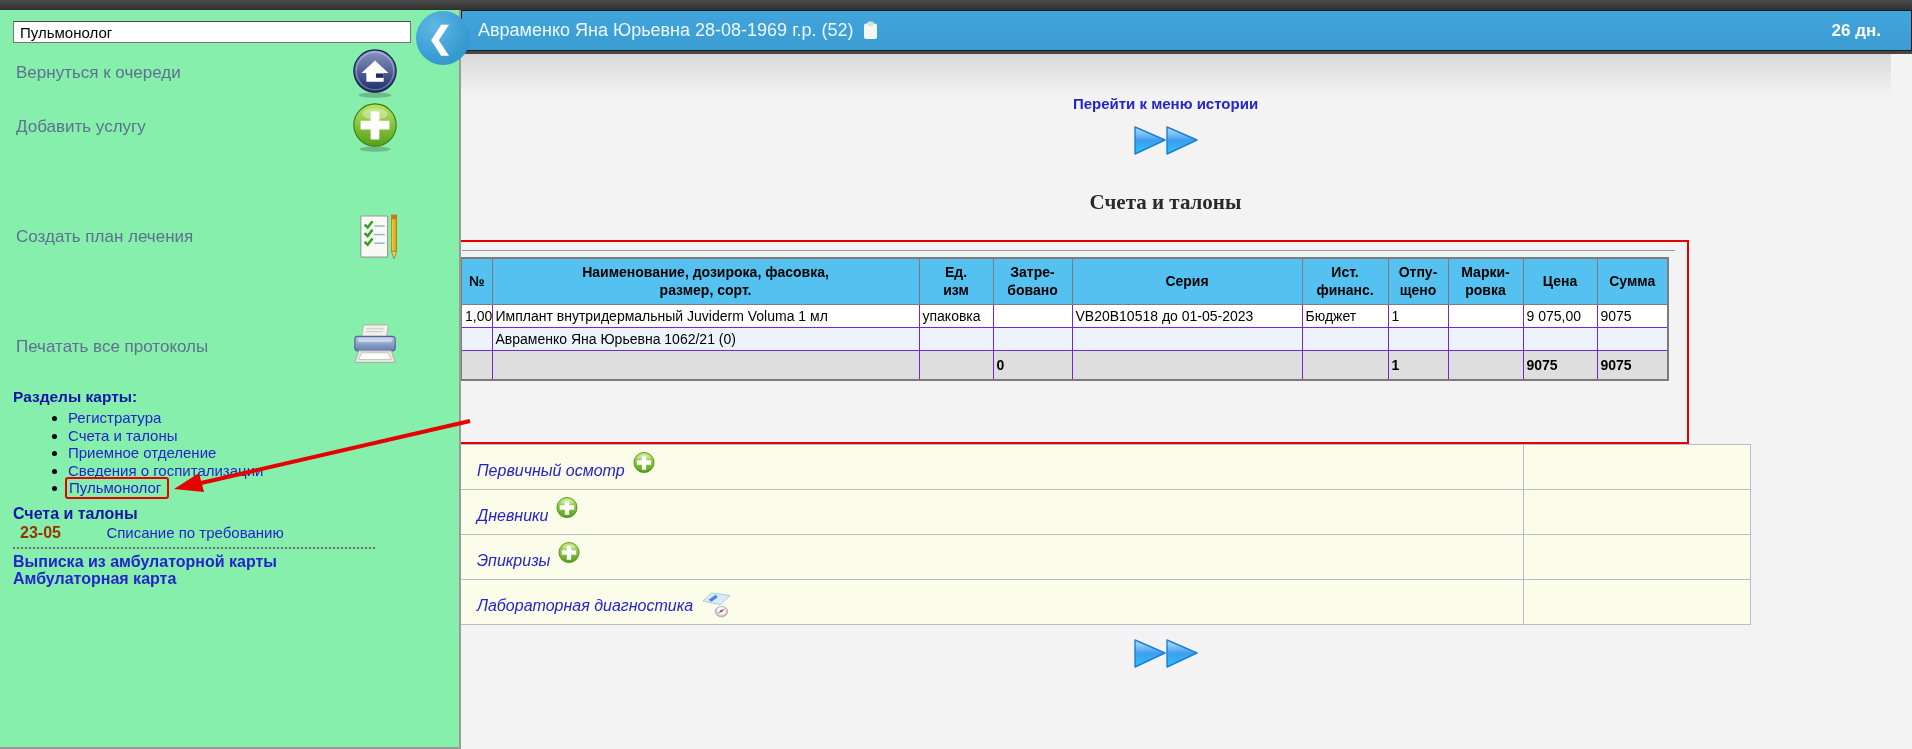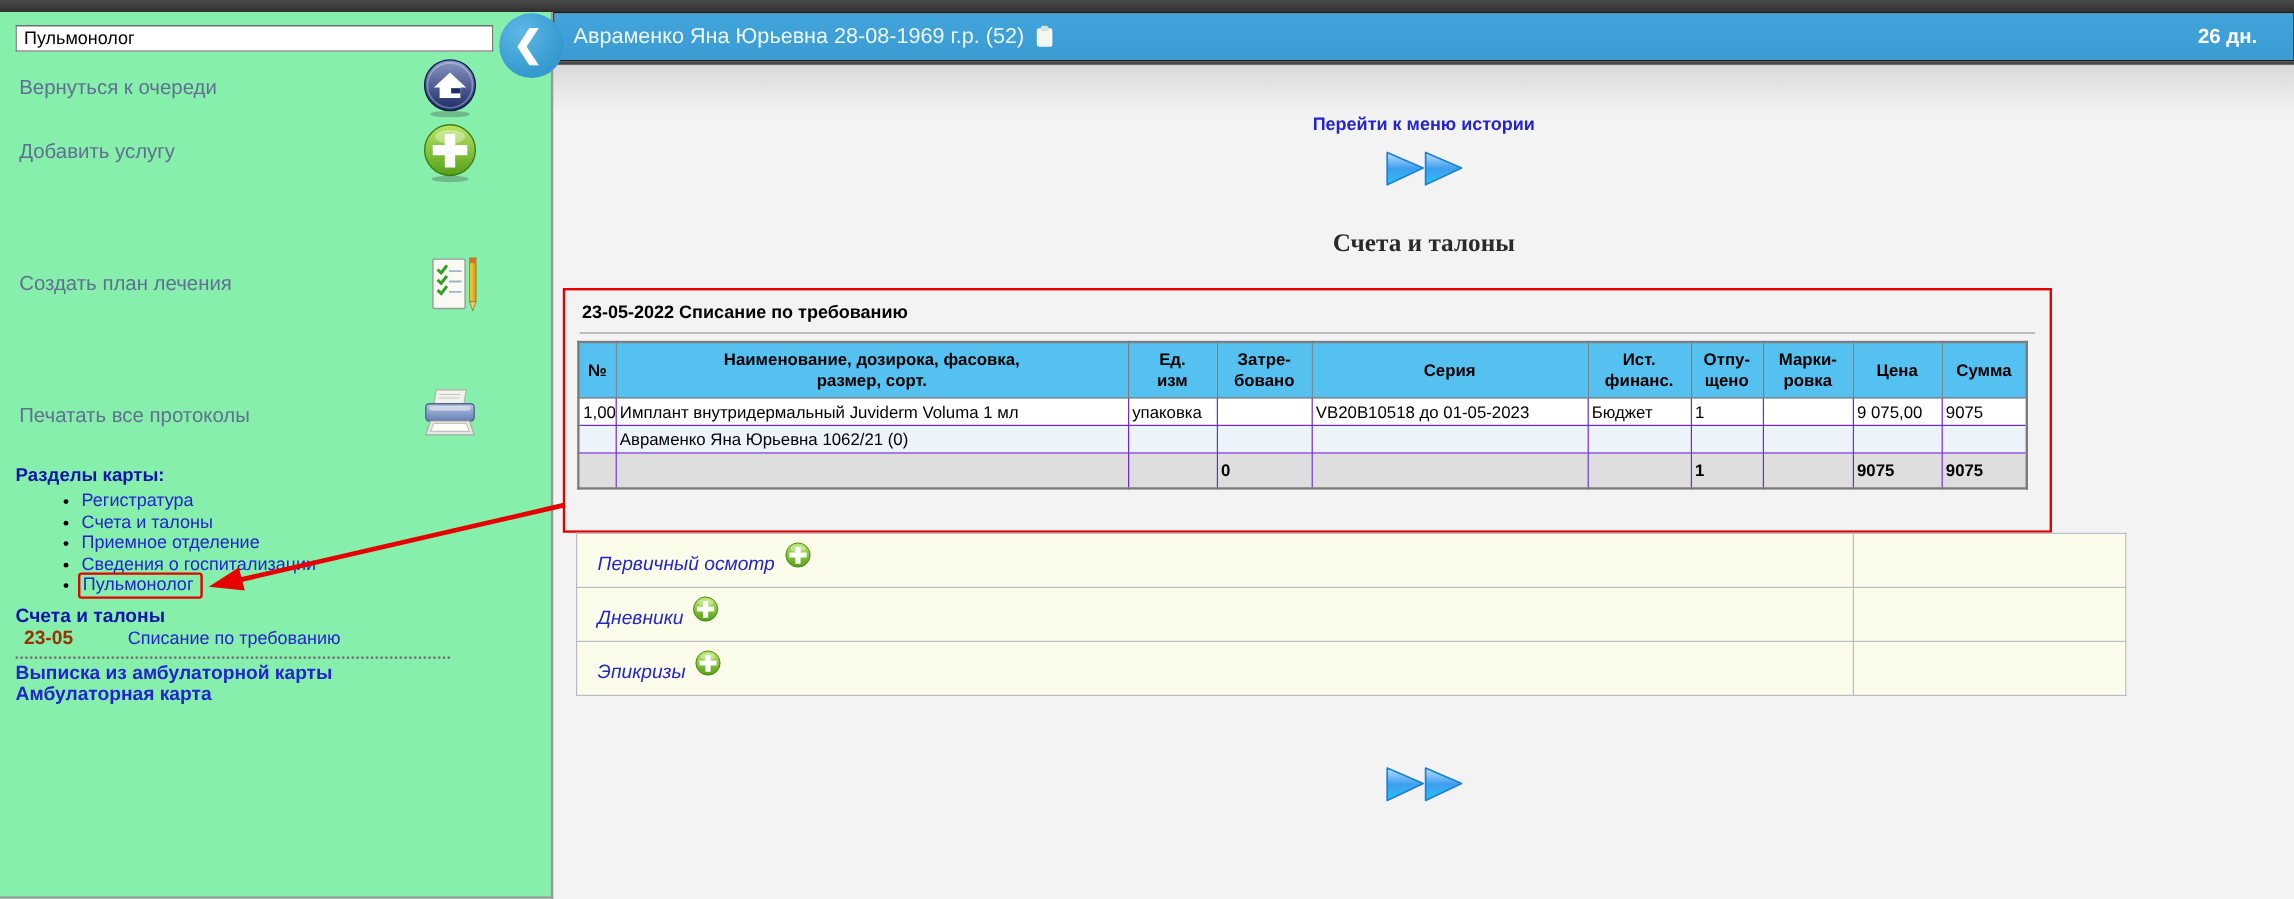--- a/index.html
+++ b/index.html
@@ -44,21 +44,21 @@
   .collapse-btn .chev { color:#fff; font-size:30px; font-weight:700; margin-right:6px; line-height:1; }
   .patient-bar { position:absolute; left:461px; top:10px; width:1451px; height:41px;
     background:linear-gradient(var(--header-blue,#41a4da),#3b9cd2);
     border:1px solid #1c1c1c; display:flex; align-items:center; padding:0 30px 0 16px; z-index:2; }
   .patient { color:#eef8ff; font-size:18px; cursor:pointer; }
   .clip { margin-left:9px; display:inline-flex; }
   .days { margin-left:auto; color:#fdfdfd; font-weight:700; font-size:17px; }
   .headshadow { position:absolute; left:461px; top:51px; right:0; height:3px; background:#474747; z-index:2; }
 
   
-  .content { position:absolute; left:461px; top:54px; width:1451px; height:514px;
+  .content { position:absolute; left:440px; top:54px; width:1451px; height:514px;
     background:linear-gradient(#d9d9d9, #f3f3f3 42px); }
   .centered { position:absolute; left:0; right:0; text-align:center; }
   .history { top:41px; }
   .history a { color:var(--link-blue,#2424cd); font-weight:700; font-size:15px; text-decoration:none; cursor:pointer; }
   .ff-top { top:66px; }
   .ff-bottom { top:579px; }
   .section-heading { top:136px; font-family:"Liberation Serif", serif; font-weight:700;
     font-size:21px; color:#2a2a2a; }
 
   .writeoff-box { position:absolute; left:8px; top:186px; width:1241px; height:204px;
@@ -230,21 +230,20 @@
   <div class="centered ff-top inline-svg">
     <svg viewBox="0 0 72 42" width="72" height="42">
       <path d="M5 7 L35 20 L5 34 Z" fill="url(#gFF)" stroke="#1b7fd4" stroke-width="1.4" stroke-linejoin="round"></path>
       <path d="M37 7 L67 20 L37 34 Z" fill="url(#gFF)" stroke="#1b7fd4" stroke-width="1.4" stroke-linejoin="round"></path>
     </svg>
   </div>
 
   <h2 class="centered section-heading">Счета и талоны</h2>
 
   <section class="writeoff-box">
-    <div class="wo-title">23-05-2022 Списание по требованию</div>
     <div class="wo-rule"></div>
     <table class="wo-table">
       <colgroup>
         <col style="width:31px">
           <col style="width:427px">
           <col style="width:74px">
           <col style="width:79px">
         <col style="width:230px">
           <col style="width:86px">
           <col style="width:60px">
@@ -357,20 +356,38 @@
           <svg viewBox="0 0 50 50" width="24" height="24">
             <circle cx="25" cy="24" r="21" fill="url(#gGreen)" stroke="#3f7d10" stroke-width="1.5"></circle>
             <path d="M20.5 10 L29.5 10 L29.5 19.5 L40 19.5 L40 28.5 L29.5 28.5 L29.5 39 L20.5 39 L20.5 28.5 L10 28.5 L10 19.5 L20.5 19.5 Z" fill="#fff"></path>
             <ellipse cx="25" cy="13" rx="13" ry="6" fill="rgba(255,255,255,.35)"></ellipse>
           </svg>
         </span>
       </div>
           </td>
       <td class="rec-empty"></td>
     </tr>
+    <tr>
+      <td class="rec-cell">
+            <div class="rec-inner">
+        <a class="rec-link">Лабораторная диагностика</a>
+        <span class="rec-compass">
+          <svg viewBox="0 0 50 46" width="31" height="29">
+            <polygon points="3,19 17,6 47,10 31,25" fill="#d9eaf9" stroke="#93b3d0" stroke-width="1"></polygon>
+            <polygon points="12,17 24,9 27,13 17,20" fill="#4a86d8"></polygon>
+            <ellipse cx="33" cy="36" rx="10" ry="8.5" fill="#c9ced4" stroke="#8a9199"></ellipse>
+            <ellipse cx="33" cy="35" rx="8.2" ry="7" fill="#f4f6f8" stroke="#b7bec6"></ellipse>
+            <polygon points="26.5,39.5 32,34.2 39.5,30.5 34,35.8" fill="#e03020"></polygon>
+            <circle cx="33" cy="35" r="1.5" fill="#555"></circle>
+          </svg>
+        </span>
+      </div>
+          </td>
+      <td class="rec-empty"></td>
+    </tr>
   </tbody>
     </table>
 
   <div class="centered ff-bottom inline-svg">
     <svg viewBox="0 0 72 42" width="72" height="42">
       <path d="M5 7 L35 20 L5 34 Z" fill="url(#gFF)" stroke="#1b7fd4" stroke-width="1.4" stroke-linejoin="round"></path>
       <path d="M37 7 L67 20 L37 34 Z" fill="url(#gFF)" stroke="#1b7fd4" stroke-width="1.4" stroke-linejoin="round"></path>
     </svg>
   </div>
 </main>

